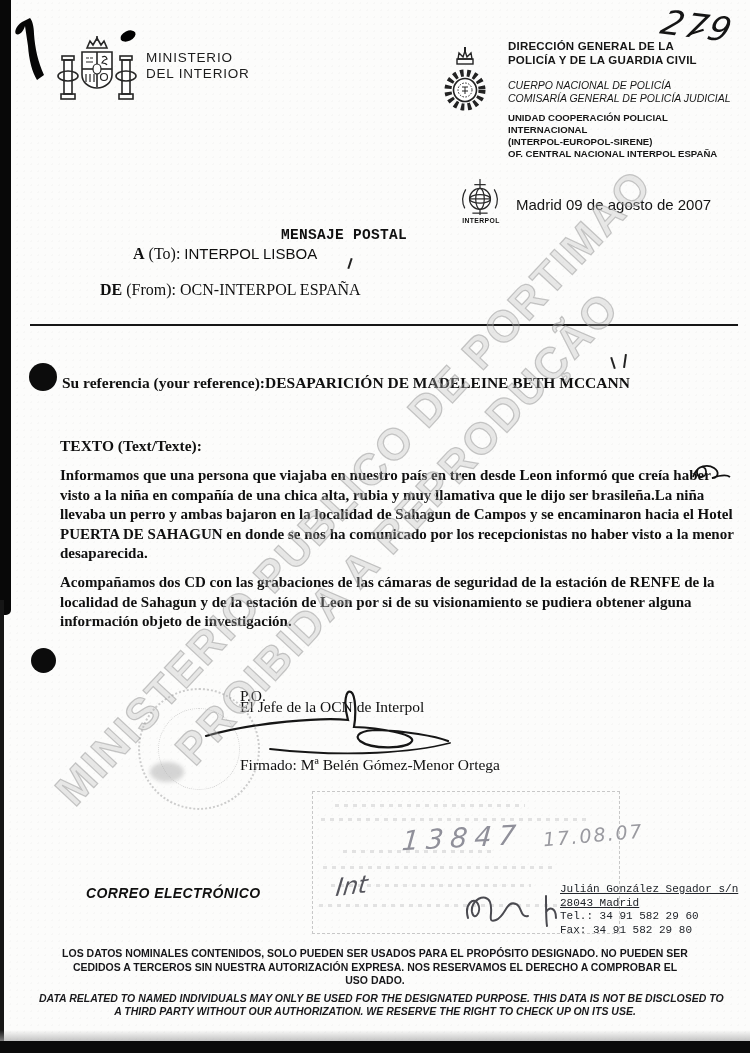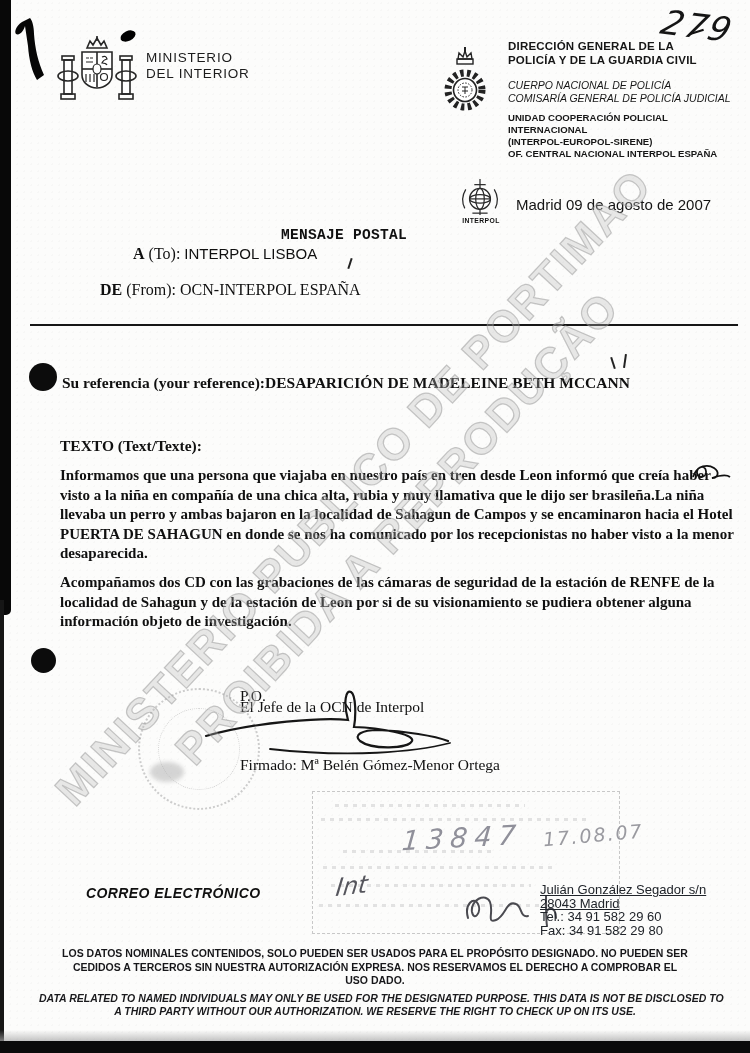--- a/index.html
+++ b/index.html
@@ -67,21 +67,21 @@
   .firmado { left:240px; top:756px; font-size:15.5px; }
 
   .stamp-box { left:312px; top:791px; width:306px; height:141px; border:1px dashed #c6c6c6; opacity:.95; }
   .noise-line { position:absolute; height:3px; background:repeating-linear-gradient(90deg,#cfcfcf 0 4px, transparent 4px 9px); opacity:.6; }
   .hand-13847 { left:402px; top:822px; font-family:"DejaVu Sans",sans-serif; font-style:italic; font-size:27px; letter-spacing:7px; color:#90909a; transform:rotate(-3deg) skewX(-8deg); }
   .hand-date  { left:543px; top:824px; font-family:"DejaVu Sans",sans-serif; font-style:italic; font-size:19px; letter-spacing:2px; color:#9a9aa0; transform:rotate(-5deg); }
   .hand-int   { left:336px; top:872px; font-family:"DejaVu Sans",sans-serif; font-style:italic; font-size:24px; color:#55555c; transform:rotate(-7deg) skewX(-14deg); }
   .hand-squiggle { left:462px; top:882px; width:110px; height:48px; }
 
   .correo { left:86px; top:885px; font-family:"Liberation Sans",sans-serif; font-size:14px; font-weight:bold; letter-spacing:0.4px;font-style:italic; }
-  .contact { left:540px; top:883px; font-family:Liberation Sans, sans-serif; font-size:13px; line-height:13.5px; color:#20242a; }
+  .contact { left:560px; top:883px; font-family:Liberation Mono, monospace; font-size:11px; line-height:13.5px; color:#20242a; }
   .contact .u { text-decoration:underline; }
 
   .legal { left:39px; top:947px; width:672px; text-align:center; font-family:"Liberation Sans",sans-serif; }
   .legal-es div { font-size:10.5px; font-weight:bold; line-height:13.5px; color:#17171a; white-space:nowrap; }
   .legal-en { margin-top:4px; }
   .legal-en div { font-size:10.5px; font-weight:bold; font-style:italic; line-height:13.5px; color:#1a1a1d; white-space:nowrap; }
 
   
   .watermark { left:30px; top:235px; width:690px; height:545px; display:flex; flex-direction:column; justify-content:center; align-items:center; transform:rotate(-47deg); pointer-events:none; z-index:5; }
   .wm-line { font-family:"Liberation Sans",sans-serif; font-weight:bold; font-size:44px; letter-spacing:2px; white-space:nowrap; line-height:60px;

